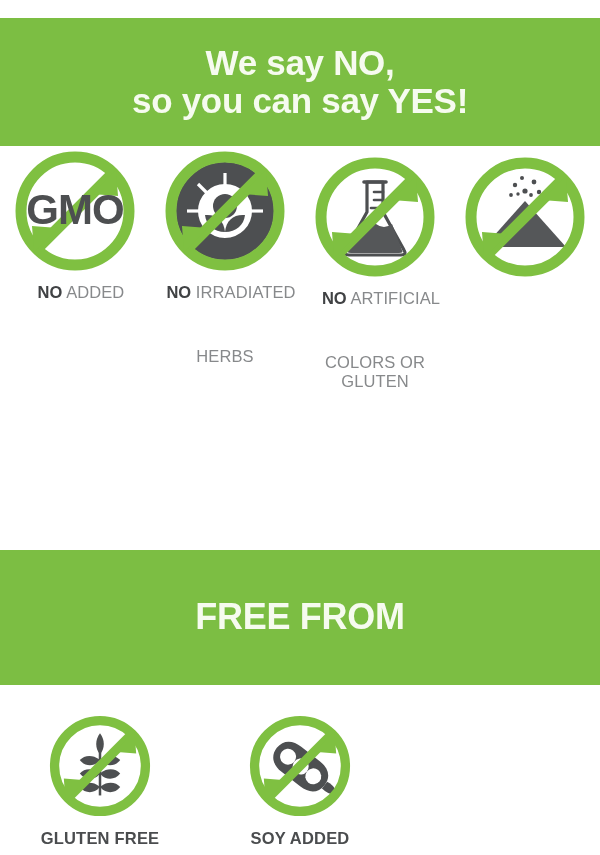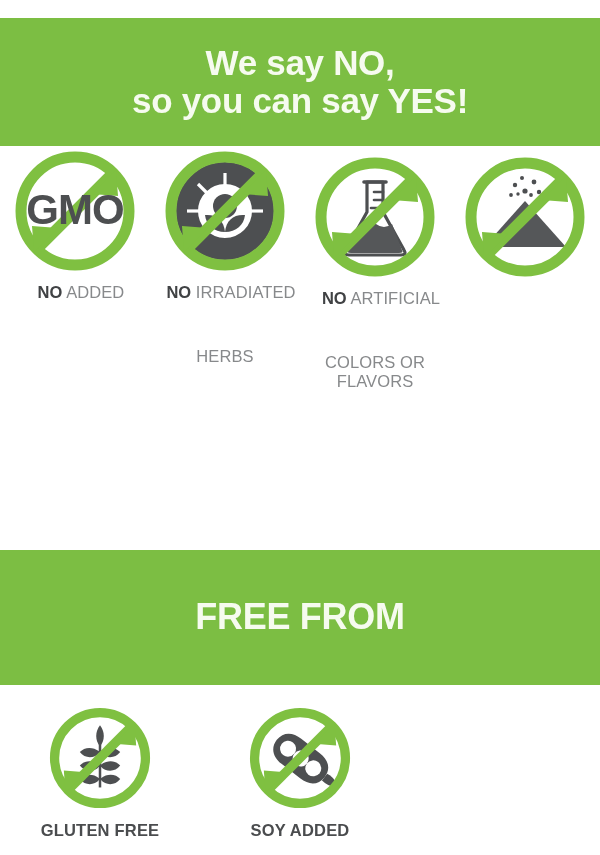--- a/index.html
+++ b/index.html
@@ -68,21 +68,21 @@
   
   #allergen-row {
     position: absolute;
     top: 697px;
     left: 0;
     width: 600px;
     height: 158px;
     display: grid;
     grid-template-columns: 1fr 1fr 1fr;
   }
-  #allergen-row .cell { justify-content: flex-start; }
+  #allergen-row .cell { justify-content: center; }
 
   
   .badge {
     position: relative;
     display: block;
   }
   .badge svg { display: block; }
 
   
   .caption {
@@ -193,21 +193,21 @@
           <path d="M49 70 Q57 64 64 70 Q72 76 80 70 L90 96 Q92 99 87 99 L39 99 Q34 99 36 96 Z" fill="#555759"></path>
 
           <circle cx="63" cy="63" r="54" fill="none" stroke="#7FC041" stroke-width="11"></circle>
           <line x1="26" y1="100" x2="100" y2="26" stroke="#7FC041" stroke-width="11"></line>
           <polygon points="104,22 106,48 80,46" fill="#7FC041"></polygon>
           <polygon points="22,104 20,78 46,80" fill="#7FC041"></polygon>
         </svg>
       </span>
       <div class="caption">
         <span class="no">NO</span><span class="rest"> </span><span class="rest">ARTIFICIAL</span>
-        <span class="l2 rest">COLORS OR FLAVORS</span>
+        <span class="l2 rest">COLORS OR GLUTEN</span>
       </div>
     </div>
 
     <div class="cell r2">
       <span class="badge">
         <svg width="126" height="126" viewBox="0 0 126 126" aria-hidden="true">
 
           <polygon points="63,47 104,93 22,93" fill="#555759"></polygon>
 
           <g fill="#4D4F51">

